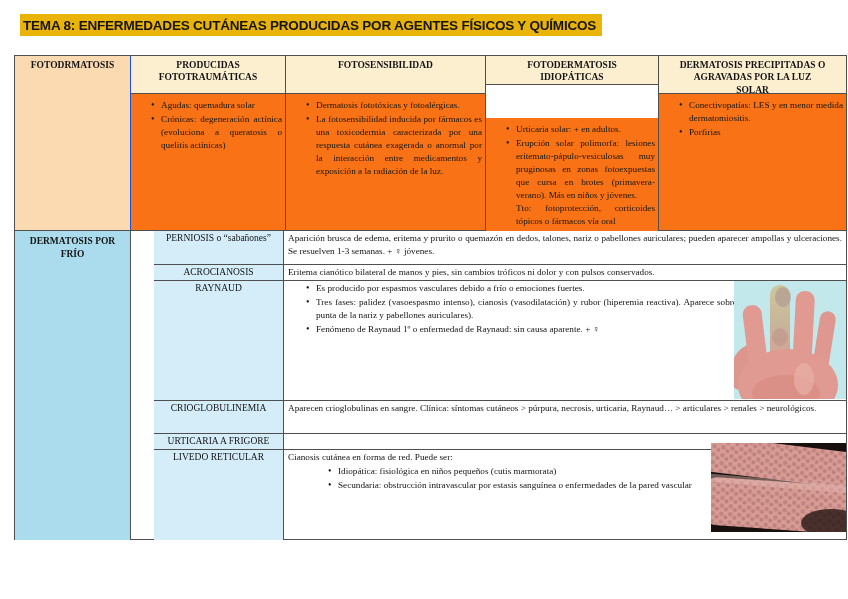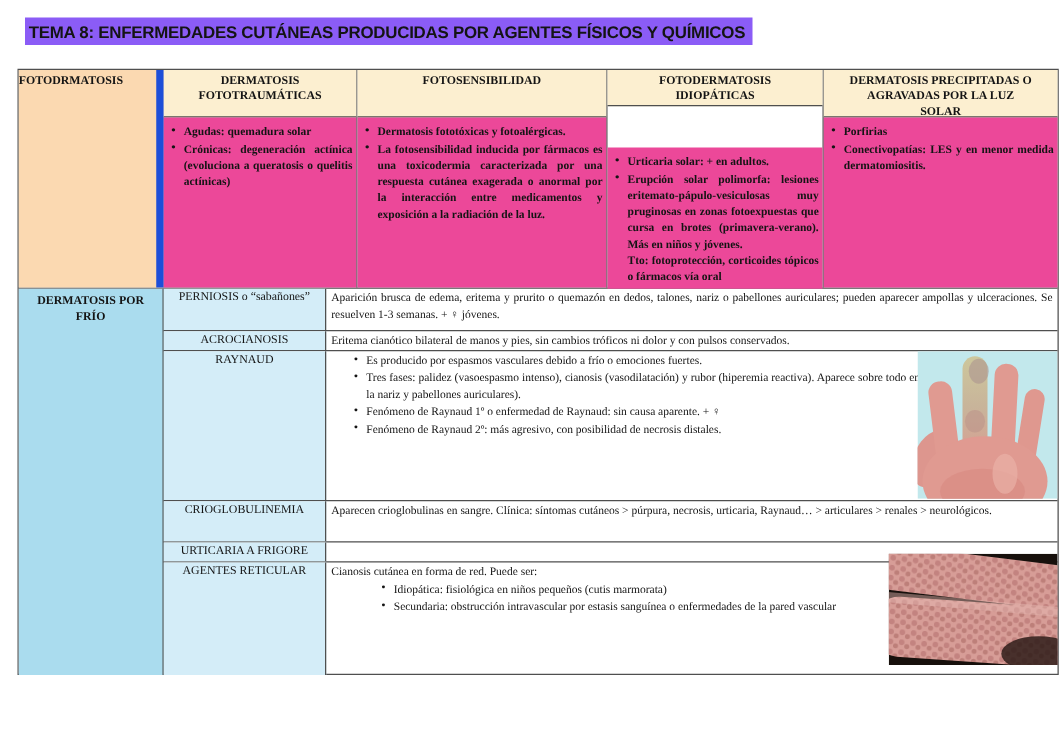--- a/index.html
+++ b/index.html
@@ -3,64 +3,64 @@
 <meta charset="utf-8">
 <style>
   * { box-sizing: border-box; margin: 0; padding: 0; }
   html,body { width: 848px; height: 599px; background: #ffffff; overflow: hidden; }
   body { position: relative; font-family: "Liberation Serif", serif; color: #141414; }
 
   .title {
     position: absolute; left: 20px; top: 14px;
     font-family: "Liberation Sans", sans-serif; font-weight: bold;
     font-size: 13.5px; letter-spacing: -0.2px;
-    background: #8b5cf6; padding: 4px 6px 3px 3px;
+    background: #eab308; padding: 4px 6px 3px 3px;
   }
 
   .tbl {
     position: absolute; left: 14px; top: 55px; width: 833px; height: 485px;
     border: 1px solid #4f4f4f;
   }
 
   
   .sec1 { display: flex; height: 175px; border-bottom: 1px solid #4f4f4f; }
   .c1-photo {
     width: 116px; flex: 0 0 116px; background: #fbd9b1;
-    border-right: 6px solid #1d4ed8; text-align: left;
+    border-right: 1px solid #1d4ed8; text-align: center;
     font-weight: bold; font-size: 9.5px; padding-top: 4px;
   }
   .pcol { display: flex; flex-direction: column; border-right: 1px solid #4f4f4f; }
   .pcol:last-child { border-right: none; }
   .w155 { width: 155px; flex: 0 0 155px; }
   .w200 { width: 200px; flex: 0 0 200px; justify-content: space-between; }
   .w173 { width: 173px; flex: 0 0 173px; gap: 33px; }
   .wlast { flex: 1 1 auto; }
   .phdr {
     height: 38px; background: #fcefd0; border-bottom: 1px solid #4f4f4f;
     text-align: center; font-weight: bold; font-size: 9.5px;
     padding-top: 3px; line-height: 1.3; white-space: pre-line;
   }
-  .pbody { flex: 1; background: #ec4899; padding: 5px 3px 2px 2px; font-weight: bold; }
+  .pbody { flex: 1; background: #f97316; padding: 5px 3px 2px 16px; }
 
   ul.b { list-style: none; }
   ul.b li {
     position: relative; padding-left: 14px; margin-bottom: 1px;
     font-size: 9.2px; line-height: 1.42; text-align: justify; white-space: pre-line;
   }
   ul.b li::before { content: "\2022"; position: absolute; left: 4px; top: -1px; font-size: 10px; }
 
   
   .sec2 { display: flex; height: 309px; }
   .c1-cold {
     width: 116px; flex: 0 0 116px; background: #aadcee;
     border-right: 1px solid #4f4f4f; text-align: center;
     font-weight: bold; font-size: 9.5px; padding: 4px 6px 0 6px; line-height: 1.35;
   }
   .rows { flex: 1; display: flex; flex-direction: column; }
-  .row { display: flex; border-bottom: 1px solid #4f4f4f; position: relative; }
+  .row { display: flex; border-bottom: 1px solid #4f4f4f; position: relative; margin-left: 23px; }
   .row:last-child { border-bottom: none; }
   .h34 { height: 34px; } .h16 { height: 16px; } .h120 { height: 120px; gap: 14px; }
   .h33 { height: 33px; } .h91 { flex: 1; }
   .rlabel {
     width: 130px; flex: 0 0 130px; background: #d4edf8;
     border-right: 1px solid #4f4f4f; text-align: center;
     font-size: 9.5px; padding-top: 1px; line-height: 1.35;
   }
   .rcontent {
     flex: 1; padding: 1px 4px 1px 4px; font-size: 9.2px; line-height: 1.45;
@@ -79,21 +79,21 @@
 <body>
 
 <div class="title">TEMA 8: ENFERMEDADES CUTÁNEAS PRODUCIDAS POR AGENTES FÍSICOS Y QUÍMICOS</div>
 
 <div class="tbl">
 
   <div class="sec1">
     <div class="c1-photo">FOTODRMATOSIS</div>
 
     <div class="pcol w155">
-      <div class="phdr">DERMATOSIS
+      <div class="phdr">PRODUCIDAS
 FOTOTRAUMÁTICAS</div>
       <div class="pbody">
         <ul class="b">
           <li>Agudas: quemadura solar</li>
           <li>Crónicas: degeneración actínica (evoluciona a queratosis o quelitis actínicas)</li>
         </ul>
       </div>
     </div>
 
     <div class="pcol w200">
@@ -117,22 +117,22 @@
         </ul>
       </div>
     </div>
 
     <div class="pcol wlast">
       <div class="phdr">DERMATOSIS PRECIPITADAS O
 AGRAVADAS POR LA LUZ
 SOLAR</div>
       <div class="pbody">
         <ul class="b">
+          <li>Conectivopatías: LES y en menor medida dermatomiositis.</li>
           <li>Porfirias</li>
-          <li>Conectivopatías: LES y en menor medida dermatomiositis.</li>
         </ul>
       </div>
     </div>
   </div>
 
   <div class="sec2">
     <div class="c1-cold">DERMATOSIS POR FRÍO</div>
 
     <div class="rows">
 
@@ -146,21 +146,20 @@
         <div class="rcontent plain">Eritema cianótico bilateral de manos y pies, sin cambios tróficos ni dolor y con pulsos conservados.</div>
       </div>
 
       <div class="row h120">
         <div class="rlabel">RAYNAUD</div>
         <div class="rcontent plain raynaud-pad">
           <ul class="b">
             <li>Es producido por espasmos vasculares debido a frío o emociones fuertes.</li>
             <li>Tres fases: palidez (vasoespasmo intenso), cianosis (vasodilatación) y rubor (hiperemia reactiva). Aparece sobre todo en los dedos (también punta de la nariz y pabellones auriculares).</li>
             <li>Fenómeno de Raynaud 1º o enfermedad de Raynaud: sin causa aparente. + ♀</li>
-            <li>Fenómeno de Raynaud 2º: más agresivo, con posibilidad de necrosis distales.</li>
           </ul>
 
           <svg class="photo photo-hand" viewBox="0 0 112 118" xmlns="http://www.w3.org/2000/svg">
             <defs>
               <linearGradient id="pale" x1="0" y1="0" x2="0" y2="1">
                 <stop offset="0" stop-color="#cdc79c"></stop>
                 <stop offset="0.45" stop-color="#c8b49a"></stop>
                 <stop offset="1" stop-color="#da9a90"></stop>
               </linearGradient>
             </defs>
@@ -183,21 +182,21 @@
         <div class="rlabel">CRIOGLOBULINEMIA</div>
         <div class="rcontent">Aparecen crioglobulinas en sangre. Clínica: síntomas cutáneos &gt; púrpura, necrosis, urticaria, Raynaud… &gt; articulares &gt; renales &gt; neurológicos.</div>
       </div>
 
       <div class="row h16">
         <div class="rlabel">URTICARIA A FRIGORE</div>
         <div class="rcontent plain"></div>
       </div>
 
       <div class="row h91">
-        <div class="rlabel">AGENTES RETICULAR</div>
+        <div class="rlabel">LIVEDO RETICULAR</div>
         <div class="rcontent plain">
           <div>Cianosis cutánea en forma de red. Puede ser:</div>
           <ul class="b livedo-indent">
             <li>Idiopática: fisiológica en niños pequeños (cutis marmorata)</li>
             <li>Secundaria: obstrucción intravascular por estasis sanguínea o enfermedades de la pared vascular</li>
           </ul>
 
           <svg class="photo photo-legs" viewBox="0 0 135 89" xmlns="http://www.w3.org/2000/svg">
             <defs>
               <pattern id="mot" width="9" height="8" patternUnits="userSpaceOnUse">

